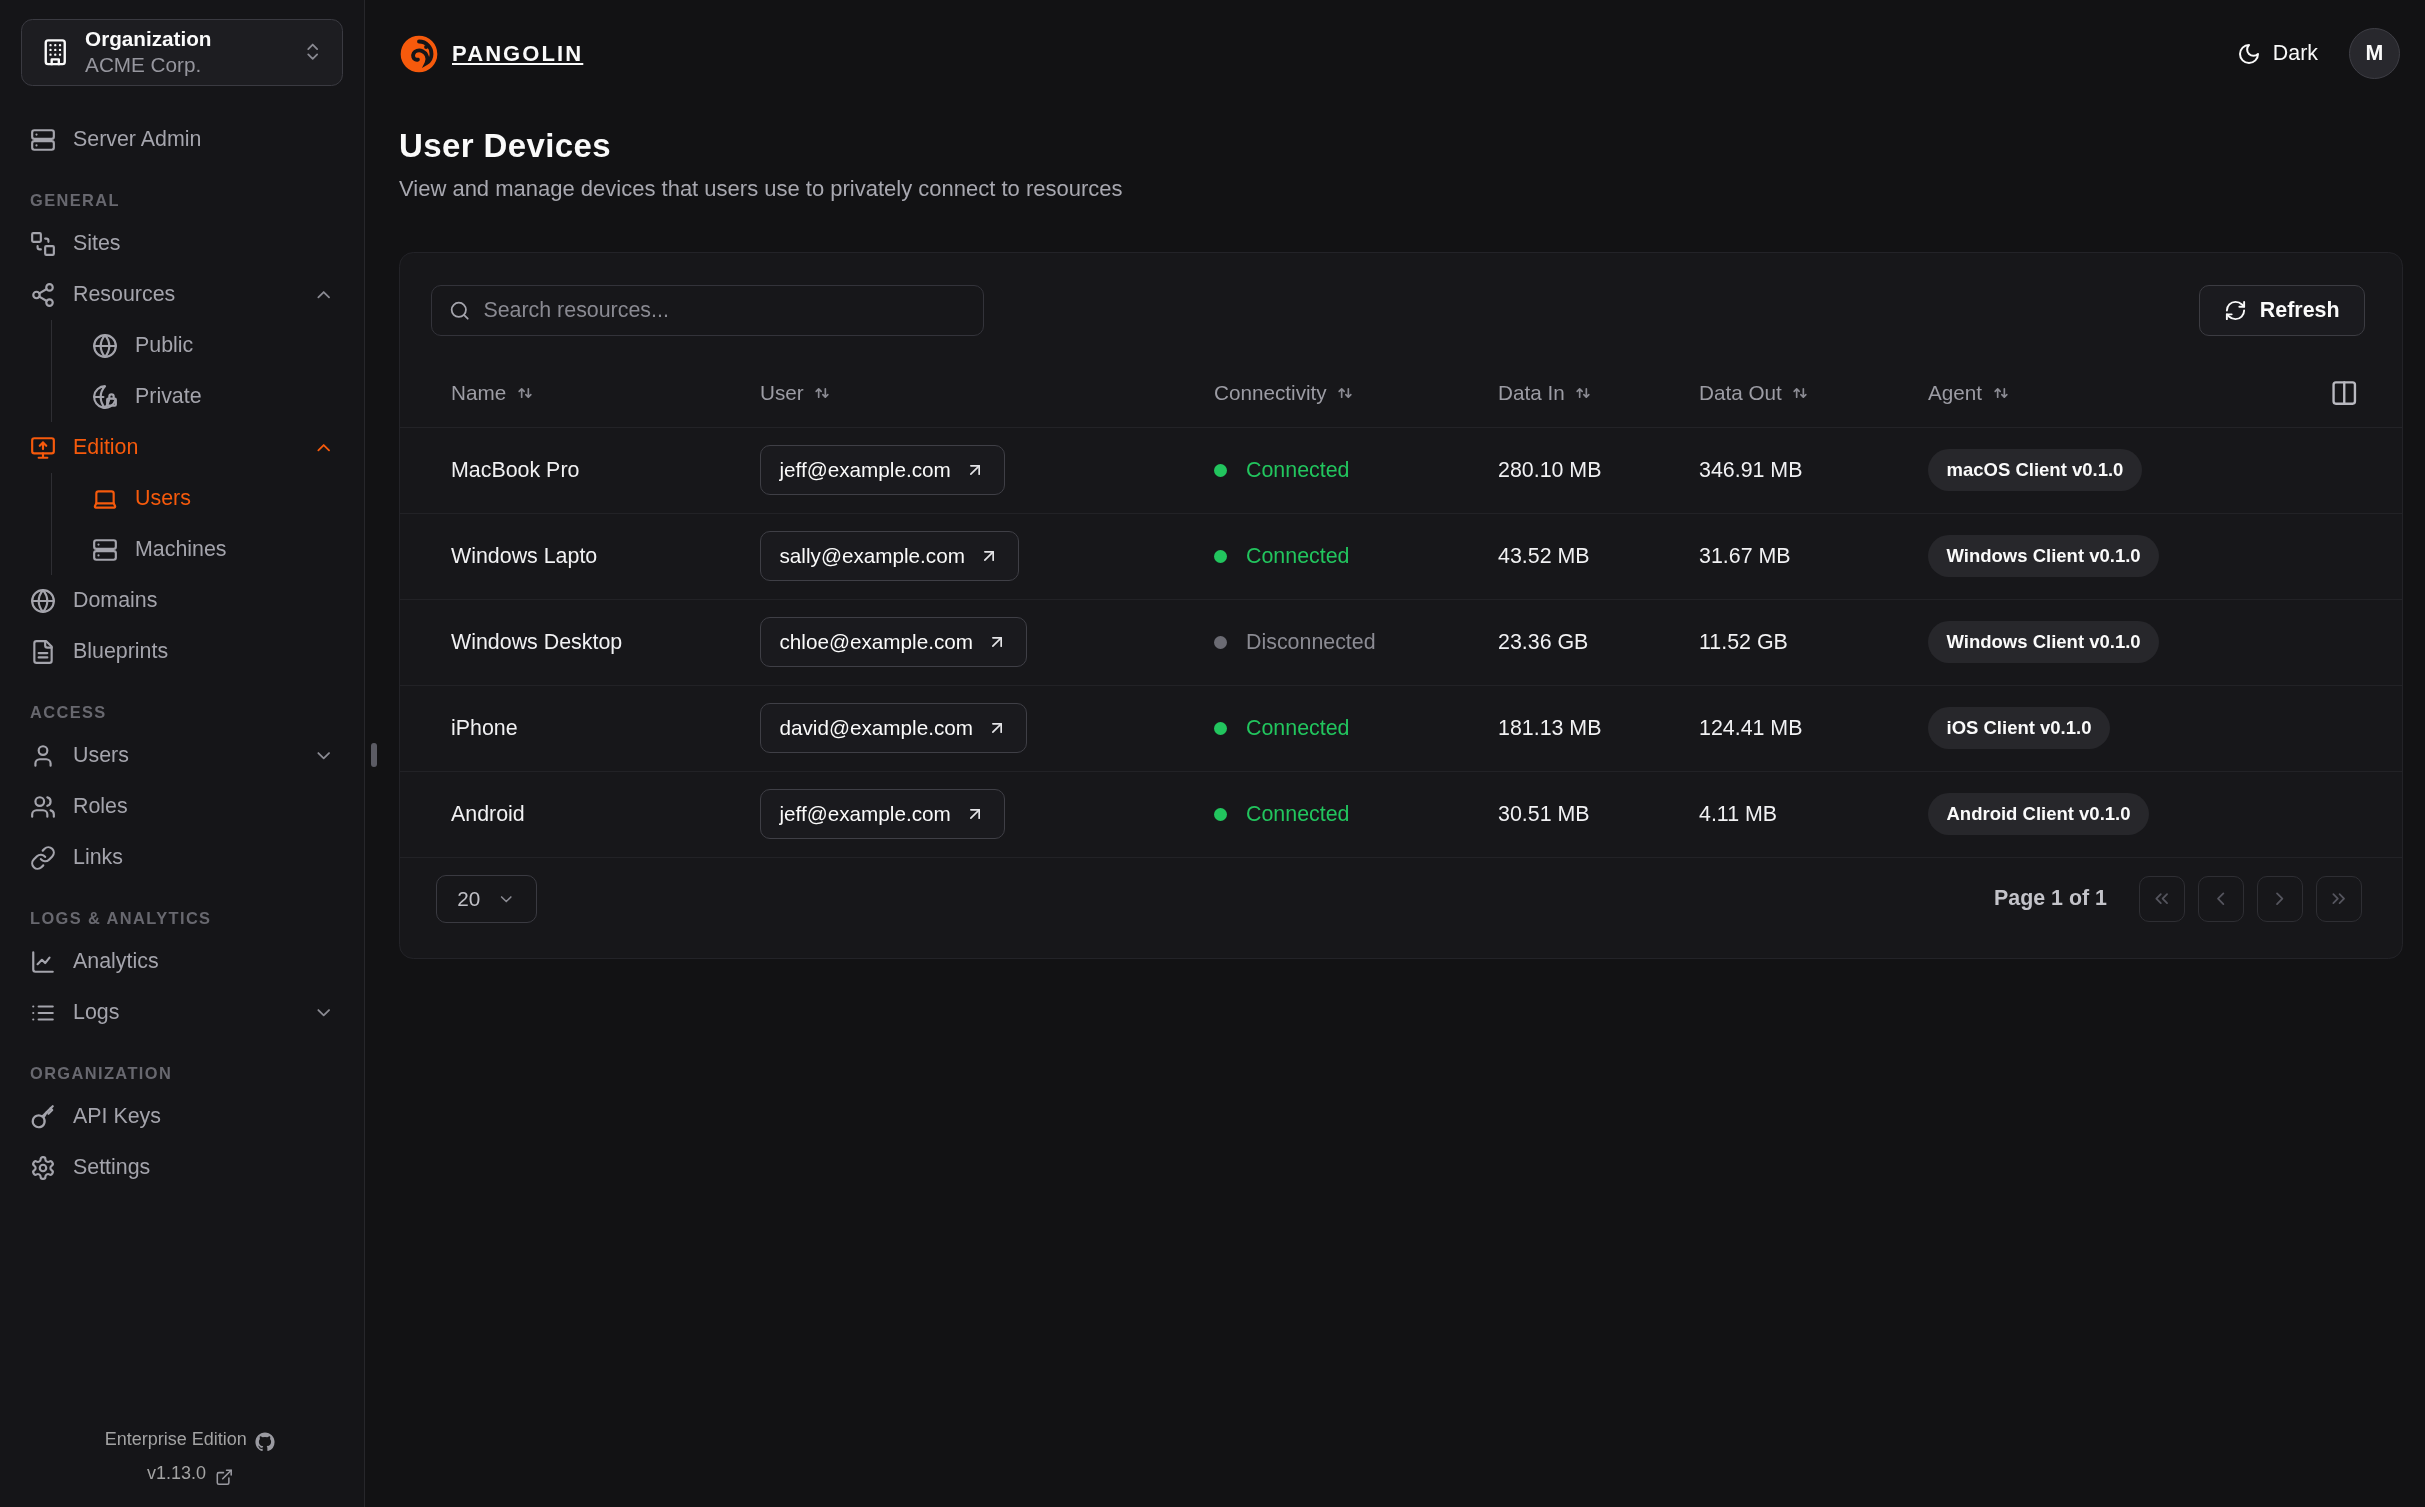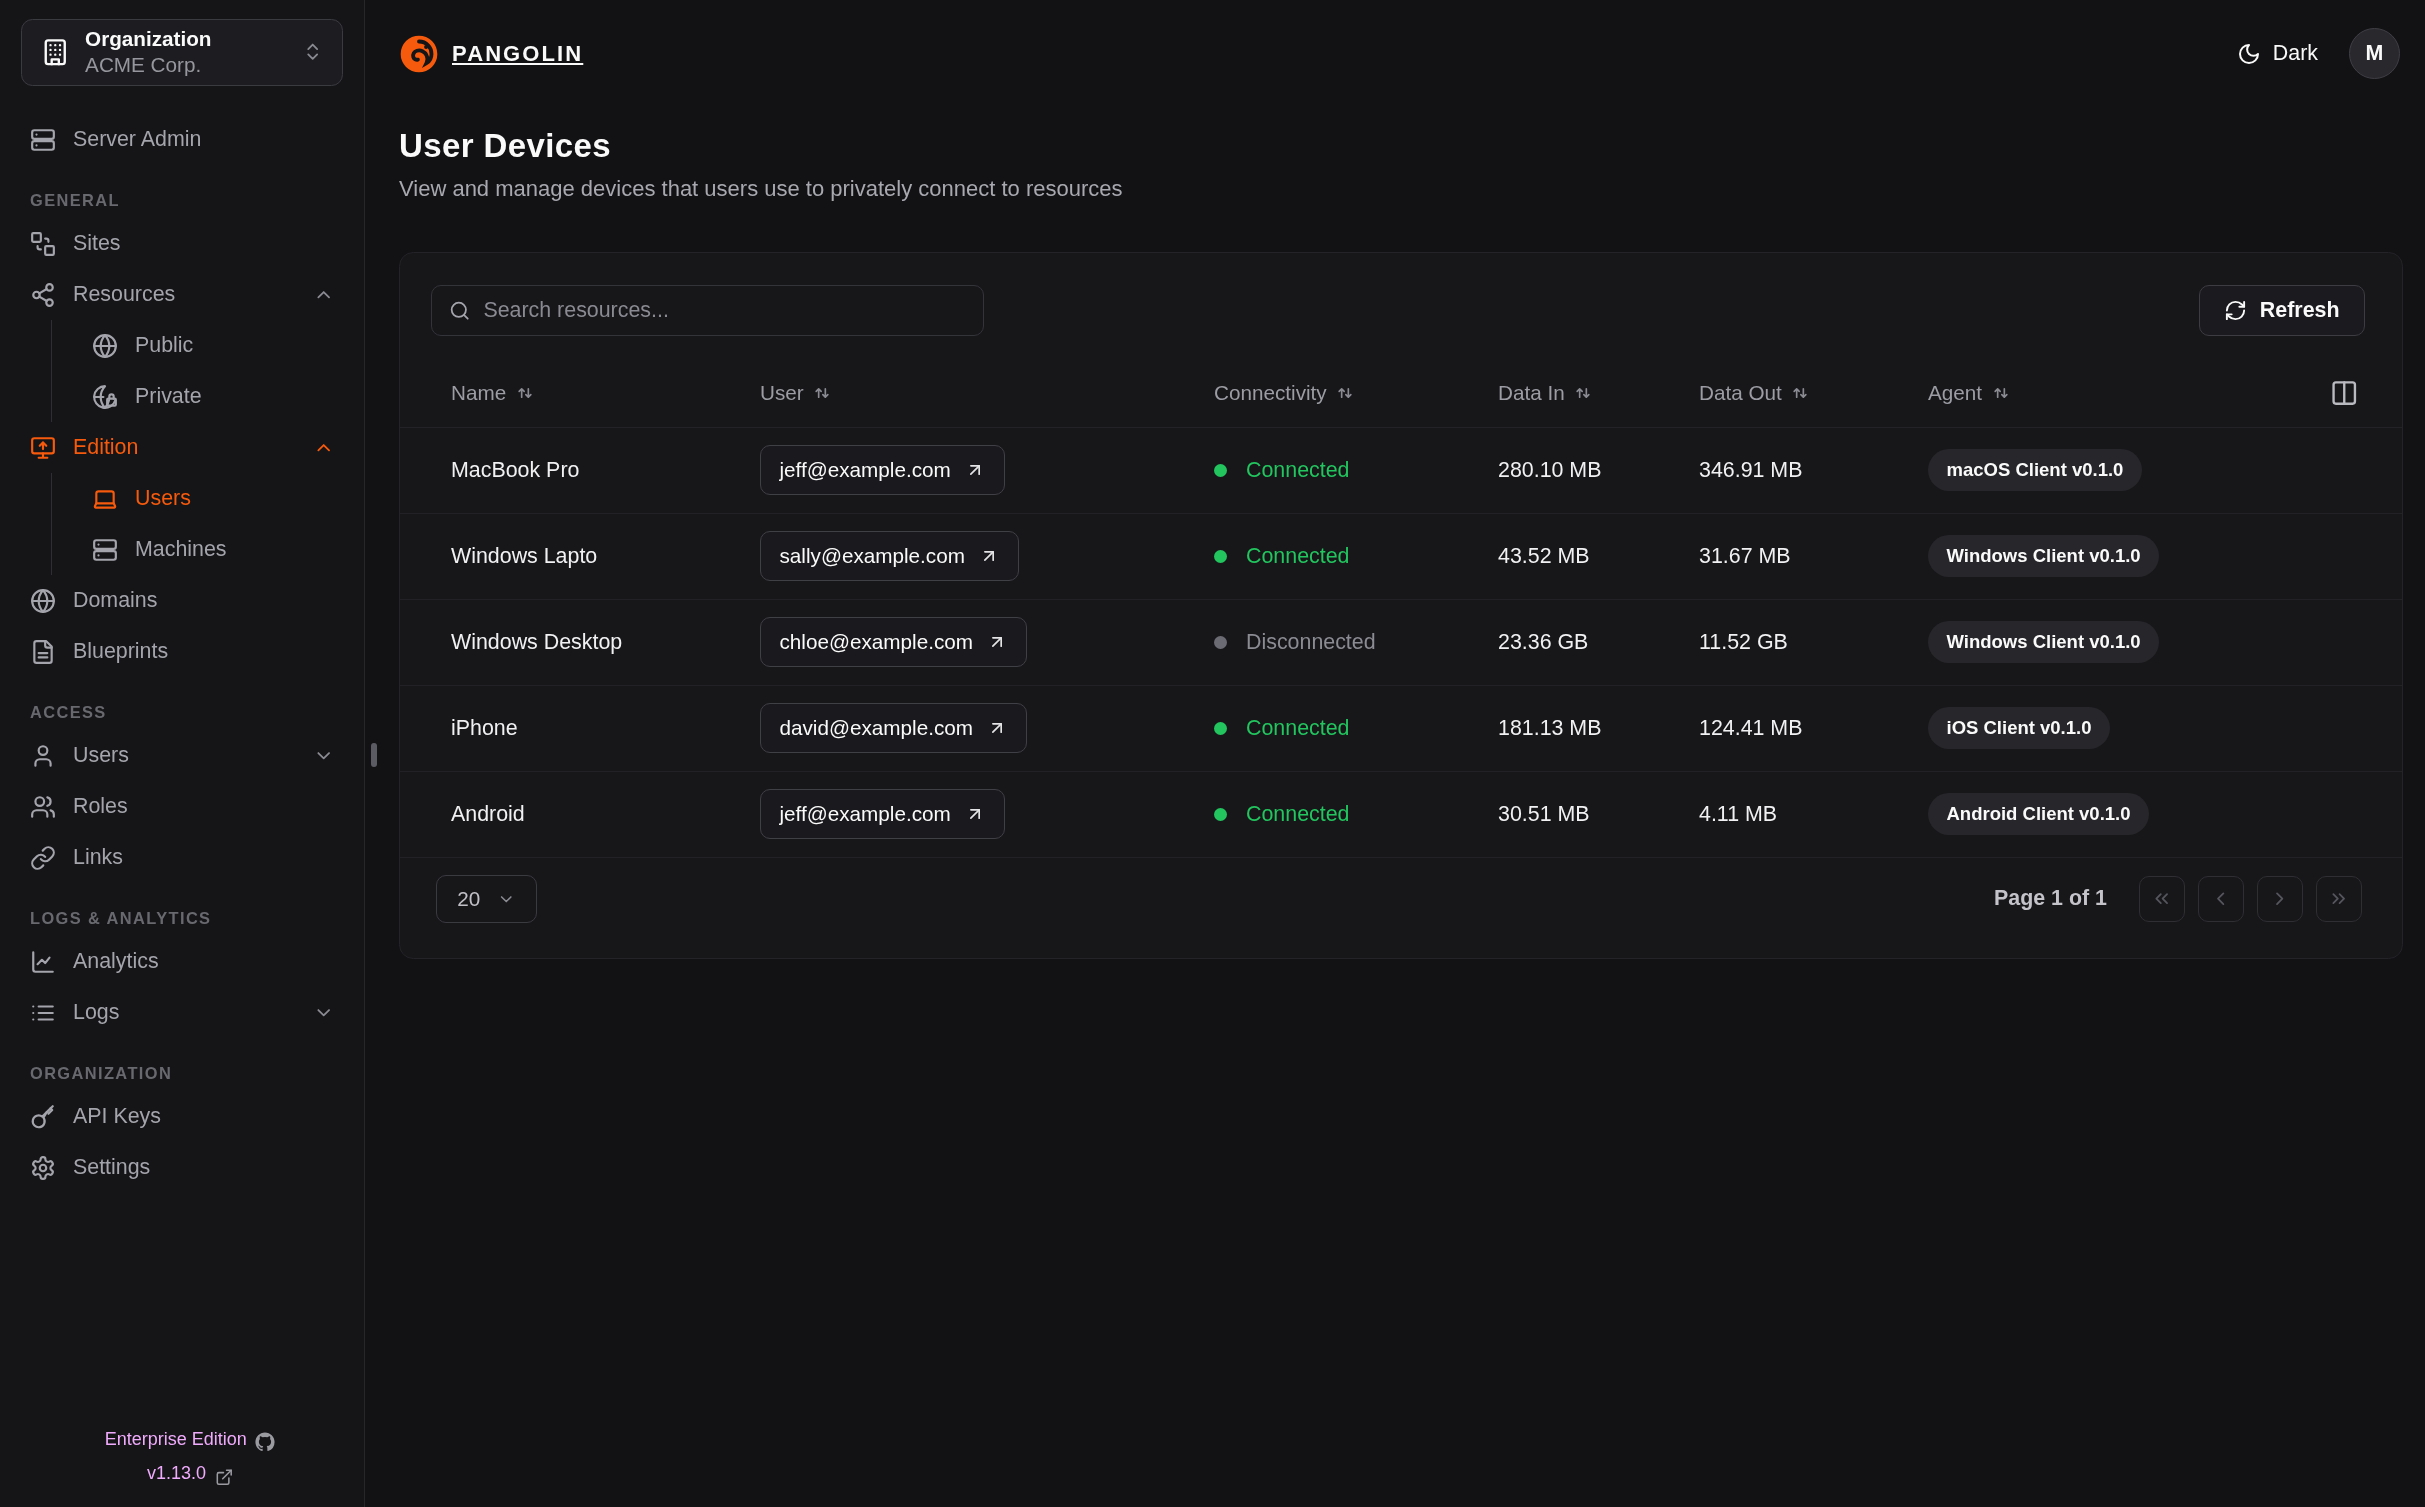--- a/index.html
+++ b/index.html
@@ -15,21 +15,21 @@
   .nav { margin-top:28.5px; }
   .nav-item { height:51px; display:flex; align-items:center; gap:17px; padding:0 8.6px; font-size:21.4px; color:#a4a4ac; border-radius:8.6px; cursor:pointer; }
   .nav-item .spacer { flex:1; }
   .nav-item.accent, .nav-item.accent .ico { color:#f65a0c; }
   .section-label { height:36px; margin-top:17px; display:flex; align-items:center; padding:0 8.6px; font-size:16.4px; font-weight:700; letter-spacing:1.4px; color:#68686f; }
   .subnav { margin-left:30px; border-left:1.4px solid #2e2e33; padding-left:31px; }
   .ico { width:26px; height:26px; flex:none; color:#a4a4ac; }
   .ico svg { width:100%; height:100%; display:block; }
   .chev { width:21.4px; height:21.4px; color:#8a8a92; }
   .chev.accent { color:#f65a0c; }
-  .sidebar-footer { position:absolute; bottom:17px; left:16px; right:0; text-align:center; font-size:18px; color:#f0abfc; line-height:34px; }
+  .sidebar-footer { position:absolute; bottom:17px; left:16px; right:0; text-align:center; font-size:18px; color:#a3a3a3; line-height:34px; }
   .sidebar-footer .line { display:flex; align-items:center; justify-content:center; gap:8.6px; }
   .sidebar-footer .mini { width:20px; height:20px; display:inline-block; }
   .drag-handle { position:absolute; left:371px; top:743px; width:5.7px; height:24px; background:#5b5b64; border-radius:2.9px; cursor:col-resize; }
 
   
   .main { flex:1; display:flex; flex-direction:column; }
   .topbar { height:107px; display:flex; align-items:center; padding:0 26px 0 34px; }
   .brand { display:flex; align-items:center; gap:13px; }
   .brand-mark { width:40px; height:40px; }
   .brand-name { font-size:22px; font-weight:700; letter-spacing:2.1px; color:#fafafa;text-decoration:underline; }

